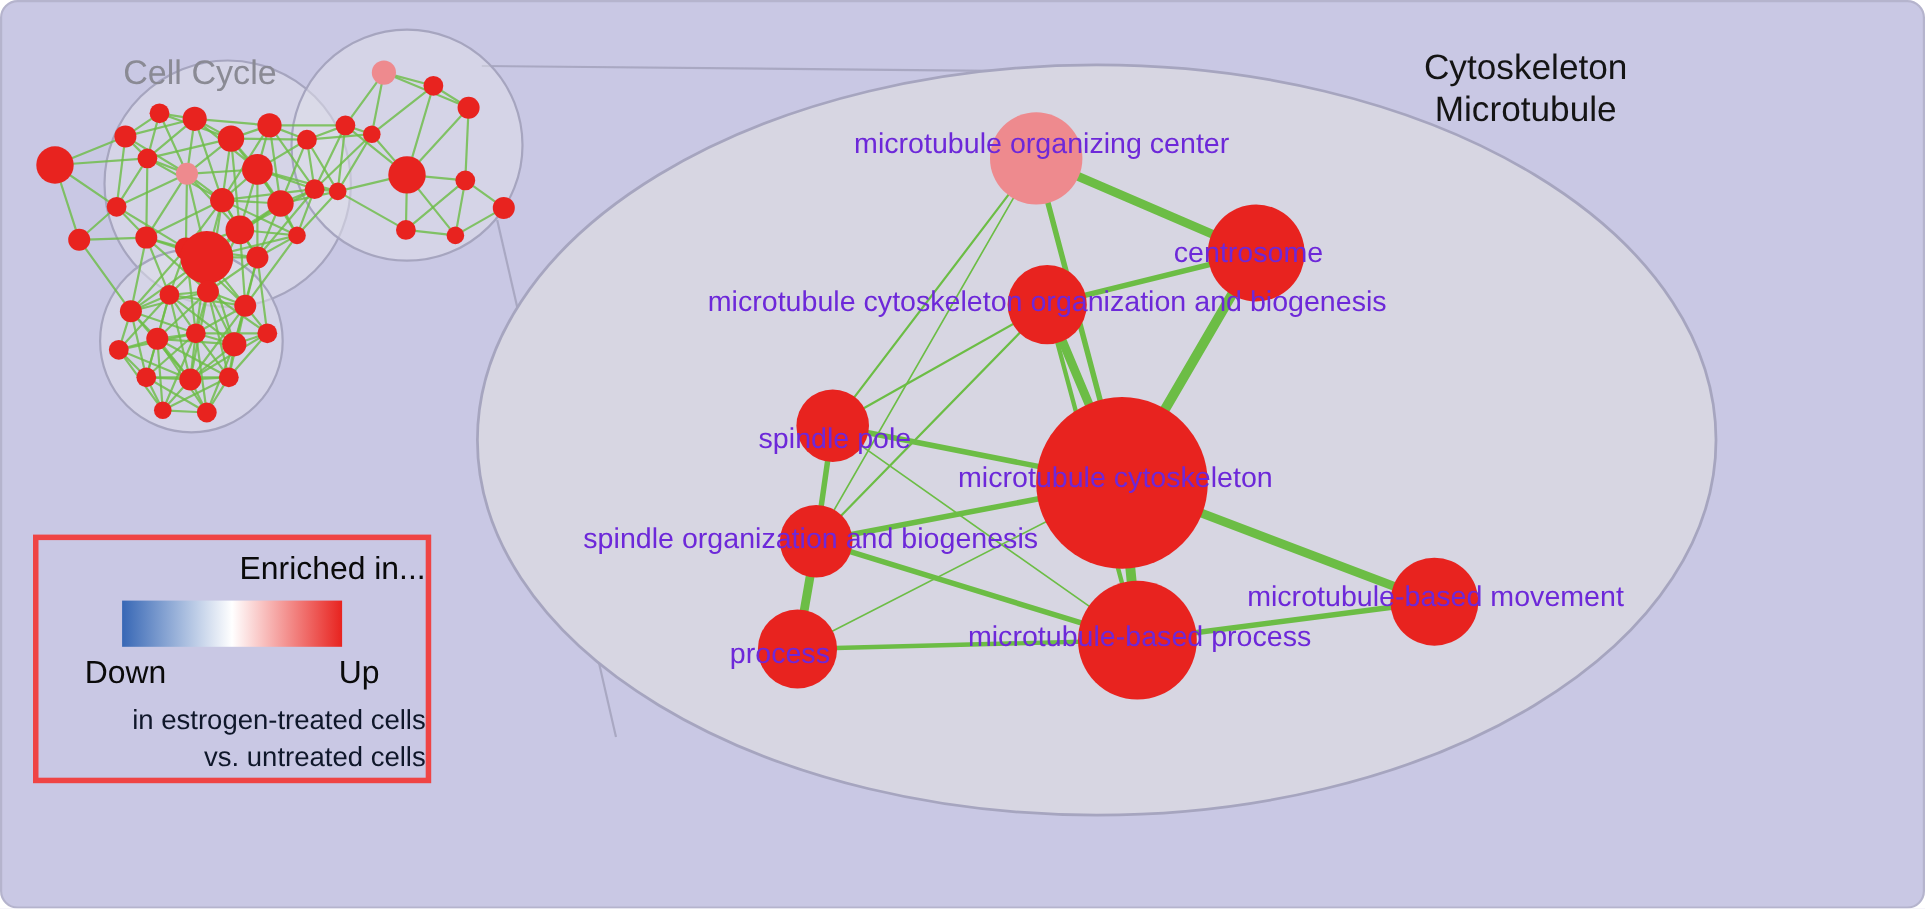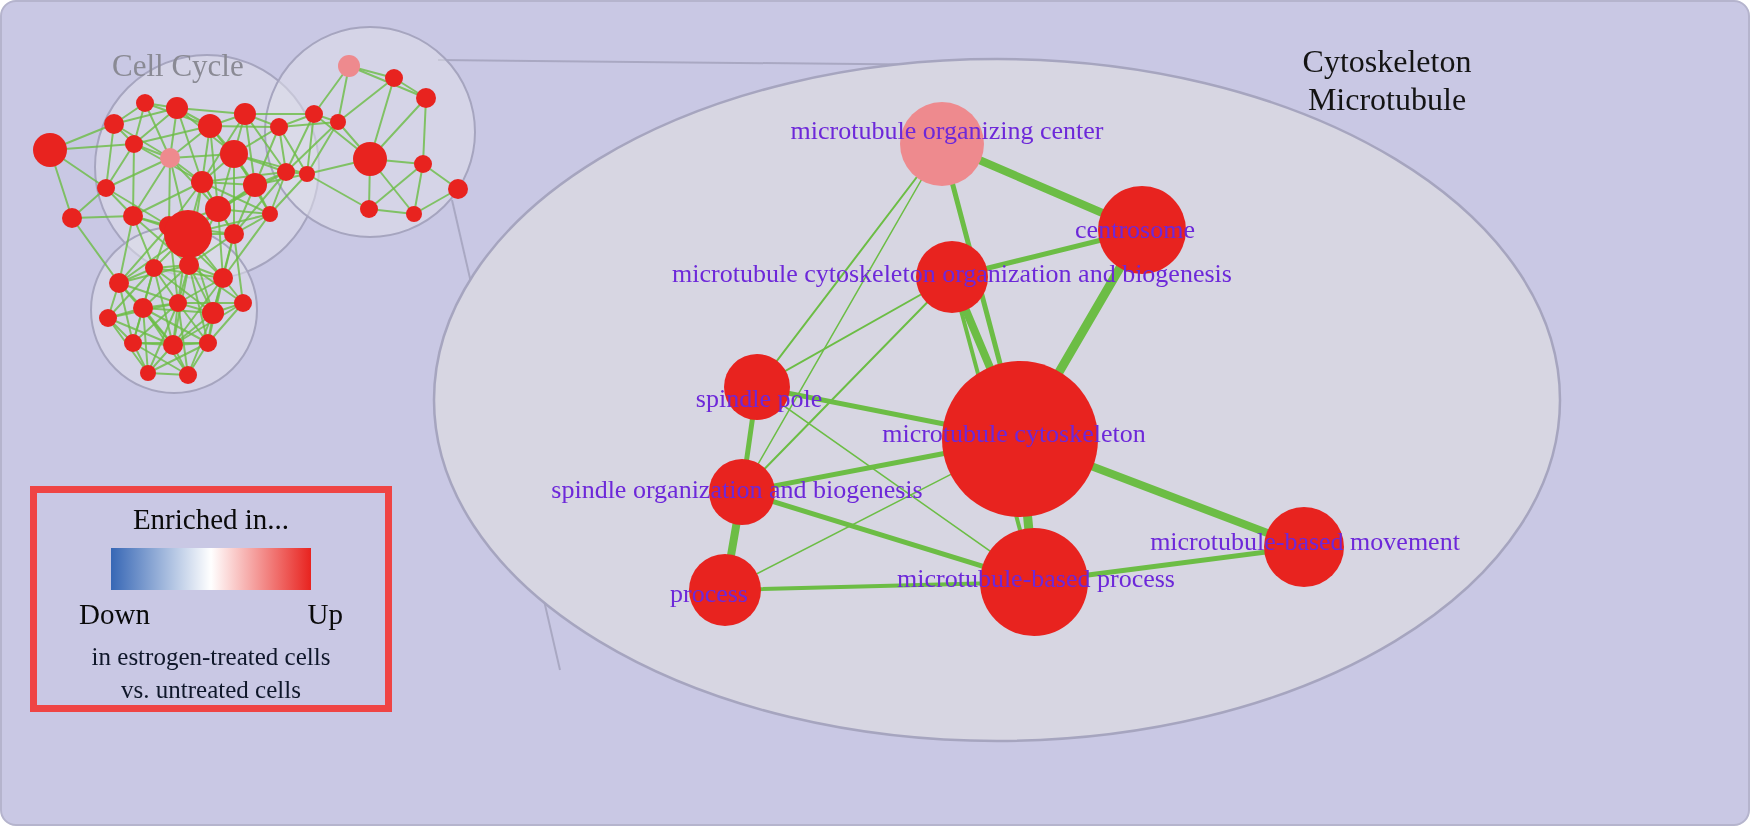--- a/index.html
+++ b/index.html
@@ -5,42 +5,42 @@
   html, body { margin: 0; padding: 0; background: #ffffff; }
   .figure {
     position: relative;
     width: 1750px;
     height: 826px;
     background: #c9c8e4;
     border-radius: 16px;
     border: 2px solid #b5b4cd;
     box-sizing: border-box;
     overflow: hidden;
-    font-family: Liberation Serif, serif;
+    font-family: Liberation Sans, sans-serif;
   }
   svg.net { position: absolute; left: 0; top: 0; }
   .floating-label { position: absolute; white-space: nowrap; }
   .cluster-label { color: #8a8a94; font-size: 31px; line-height: 1.25; }
   .main-title { color: #141414; font-size: 32px; line-height: 1.2; text-align: center; }
   .node-label {
     position: absolute;
     transform: translate(-50%, -50%);
     white-space: nowrap;
     font-size: 26px;
     color: #6d28d9;
   }
   .legend {
     position: absolute;
     left: 28px;
     top: 484px;
     width: 362px;
     height: 226px;
-    border: 7px solid #ef4444;
+    border: 5px solid #ef4444;
     box-sizing: border-box;
-    text-align: center;
+    text-align: right;
   }
   .legend-title { margin-top: 10px; font-size: 29px; color: #0a0a0a; }
   .legend-gradient {
     width: 200px; height: 42px;
     margin: 12px auto 8px auto;
   }
   .legend-row {
     display: flex;
     justify-content: space-between;
     padding: 0 42px;

